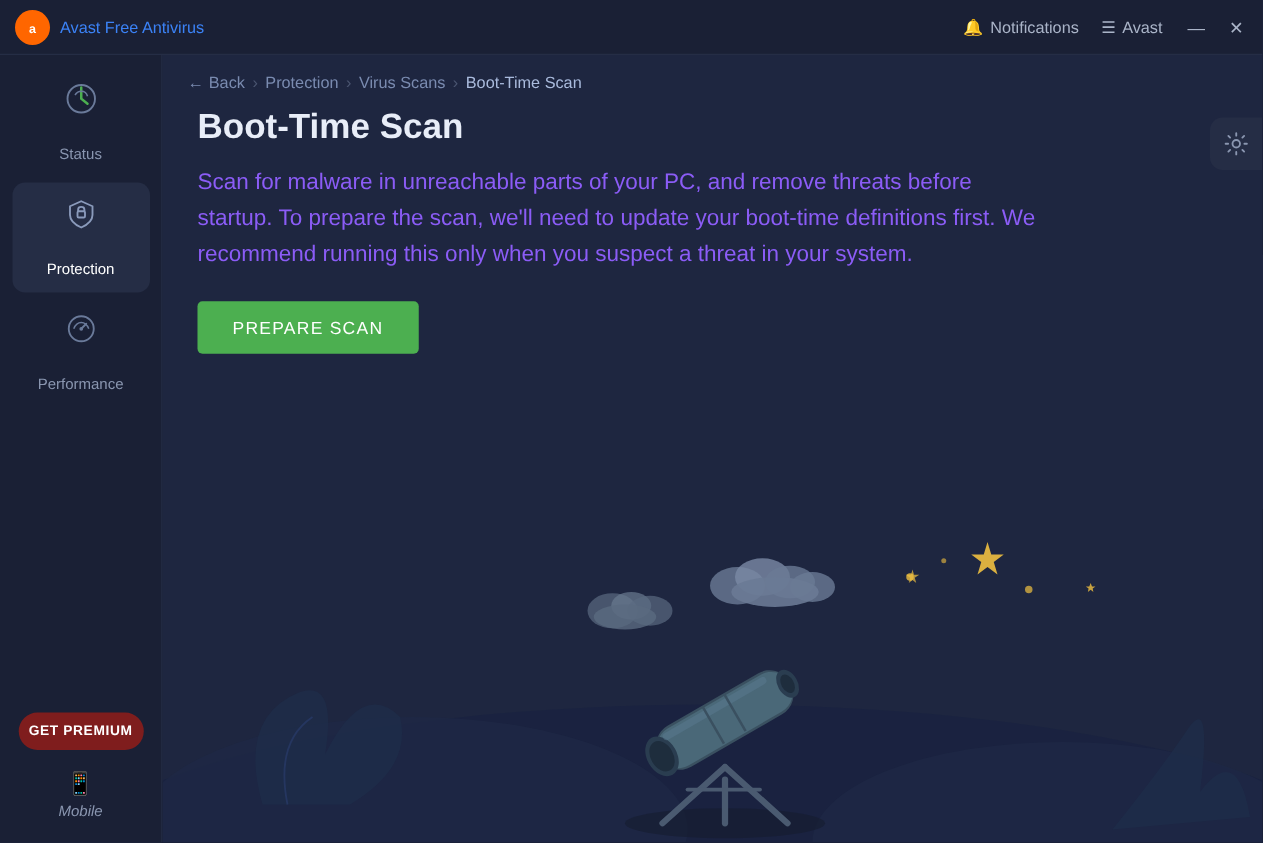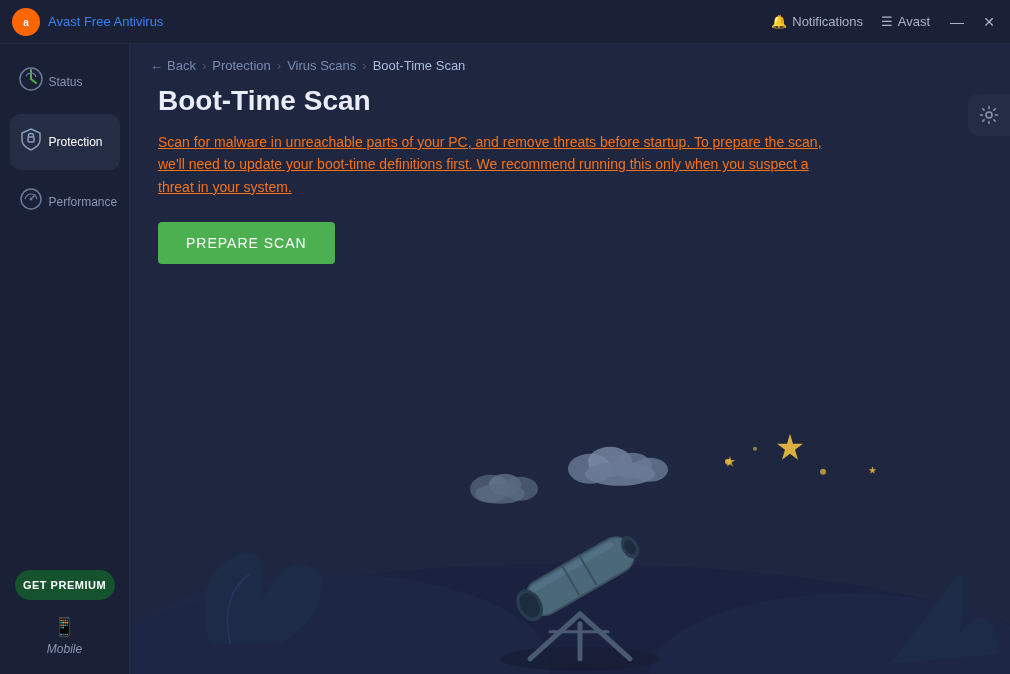--- a/index.html
+++ b/index.html
@@ -86,45 +86,45 @@
       display: flex;
       flex-direction: column;
       align-items: center;
       padding-top: 10px;
       border-right: 1px solid #252d45;
       flex-shrink: 0;
     }
     .sidebar-item {
       width: 110px;
       display: flex;
-      flex-direction: row;
+      flex-direction: column;
       align-items: center;
       padding: 12px 8px;
       border-radius: 10px;
       cursor: pointer;
       margin-bottom: 4px;
       color: #8a96b0;
       font-size: 12px;
-      gap: 5px;
+      gap: 18px;
     }
     .sidebar-item.active {
       background: #252d45;
       color: #ffffff;
     }
     .sidebar-icon {
       font-size: 22px;
     }
     .sidebar-label { font-size: 12px; font-weight: 500; }
 
     .sidebar-spacer { flex: 1; }
 
     .get-premium-btn {
       width: 100px;
       margin: 8px auto;
-      background: #14532d;
+      background: #7f1d1d;
       color: white;
       border: none;
       border-radius: 20px;
       padding: 9px 0;
       font-size: 11px;
       font-weight: 700;
       cursor: pointer;
       text-align: center;
       letter-spacing: 0.5px;
     }
@@ -180,26 +180,25 @@
       padding: 4px 28px 10px 28px;
       flex-shrink: 0;
     }
     .page-title {
       font-size: 28px;
       font-weight: 700;
       color: #e8edf8;
       margin-bottom: 14px;
     }
     .page-description {
-      font-size: 14px;
-      color: #f97316;
+      font-size: 18px;
+      color: #8b5cf6;
       line-height: 1.6;
       max-width: 680px;
       margin-bottom: 24px;
-      text-decoration: underline;
     }
     .prepare-scan-btn {
       background: #4caf50;
       color: white;
       border: none;
       border-radius: 4px;
       padding: 13px 28px;
       font-size: 14px;
       font-weight: 400;
       cursor: pointer;

